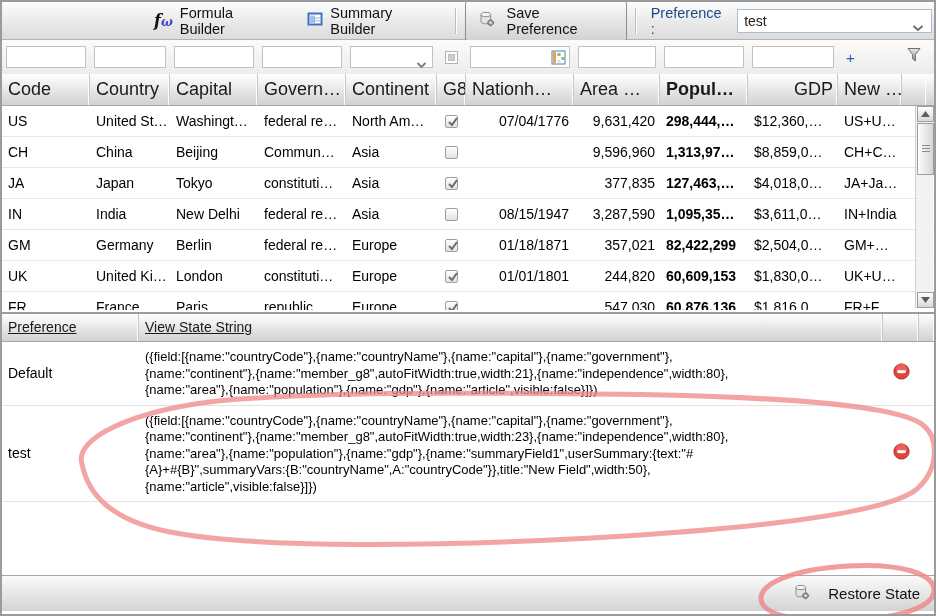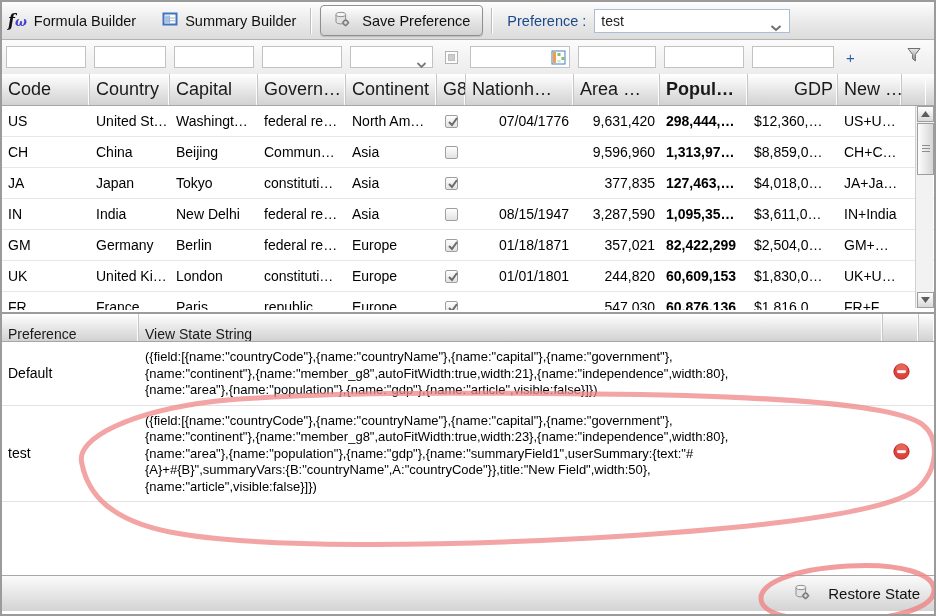--- a/index.html
+++ b/index.html
@@ -7,21 +7,21 @@
   #app{
     position:relative; width:936px; height:616px;
     border:2px solid #9b9b9b; background:#fff; overflow:hidden;
   }
 
   
   .topbar{
     position:absolute; left:0; top:0; width:932px; height:38px;
     background:linear-gradient(#fdfdfd,#e9e9e9 55%,#dcdcdc);
     border-bottom:1px solid #b3b3b3;
-    display:flex; align-items:center; 
+    display:flex; align-items:center; padding-left:146px;
   }
   .tool-btn{ display:flex; align-items:center; gap:7px; padding:4px 6px; cursor:default;
     font-size:14.5px; color:#111; }
   .fx{ font-family:"DejaVu Serif", serif; font-style:italic; font-weight:bold; font-size:16px; color:#111;}
   .fx .fx2{ color:#4343cd; font-size:12.5px; font-weight:bold; }
   .tb-sep{ width:2px; height:26px; margin:0 8px;
     background:linear-gradient(90deg,#bdbdbd 0 1px,#ffffff 1px 2px); }
   .raised-btn{
     display:flex; align-items:center; gap:11px; font-size:14.5px; color:#111;
     border:1px solid #8f8f8f; border-radius:4px; padding:4px 12px;
@@ -93,23 +93,23 @@
     display:flex; align-items:center; justify-content:center; }
   .grip{ width:8px; height:8px;
     background:repeating-linear-gradient(#8e8e8e 0 1px, rgba(0,0,0,0) 1px 3px); }
 
   
   .pref-grid{ position:absolute; left:0; top:310px; width:932px; bottom:41px;
     border-top:2px solid #9b9b9b; background:#fff; }
   .p-header{ display:flex; height:28px;
     background:linear-gradient(#ffffff,#e3e3e3 60%,#d2d2d2);
     border-bottom:1px solid #a6a6a6; }
-  .p-hcell{ font-size:14px; color:#1a1a1a; line-height:27px; padding:7px 6px;
+  .p-hcell{ font-size:14px; color:#1a1a1a; line-height:27px; padding:0 6px;
     border-right:1px solid #c6c6c6; box-shadow:inset -1px 0 0 #fdfdfd;
-    white-space:nowrap; overflow:hidden; }
+    white-space:nowrap; overflow:hidden;text-decoration:underline; }
   .pc-name{width:137px;} .pc-vss{width:744px;} .pc-act{width:36px;} .pc-x{width:15px; border-right:none;}
   .p-row{ display:flex; border-bottom:1px solid #e3e3e3; background:#fff; }
   .p-name{ width:137px; font-size:14px; color:#000; padding:0 6px;
     display:flex; align-items:center; }
   .p-vss{ width:744px; font-size:13px; color:#000; line-height:16.5px;
     padding:7px 4px 6px 6px; white-space:pre-line; }
   .p-act{ width:36px; display:flex; align-items:center; justify-content:center; }
 
   
   .bottombar{ position:absolute; left:0; right:0; bottom:3px; height:36px;

